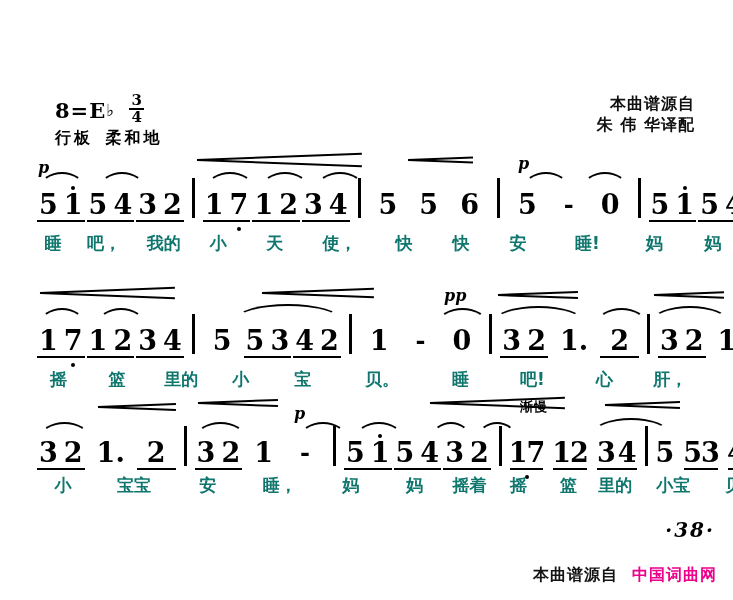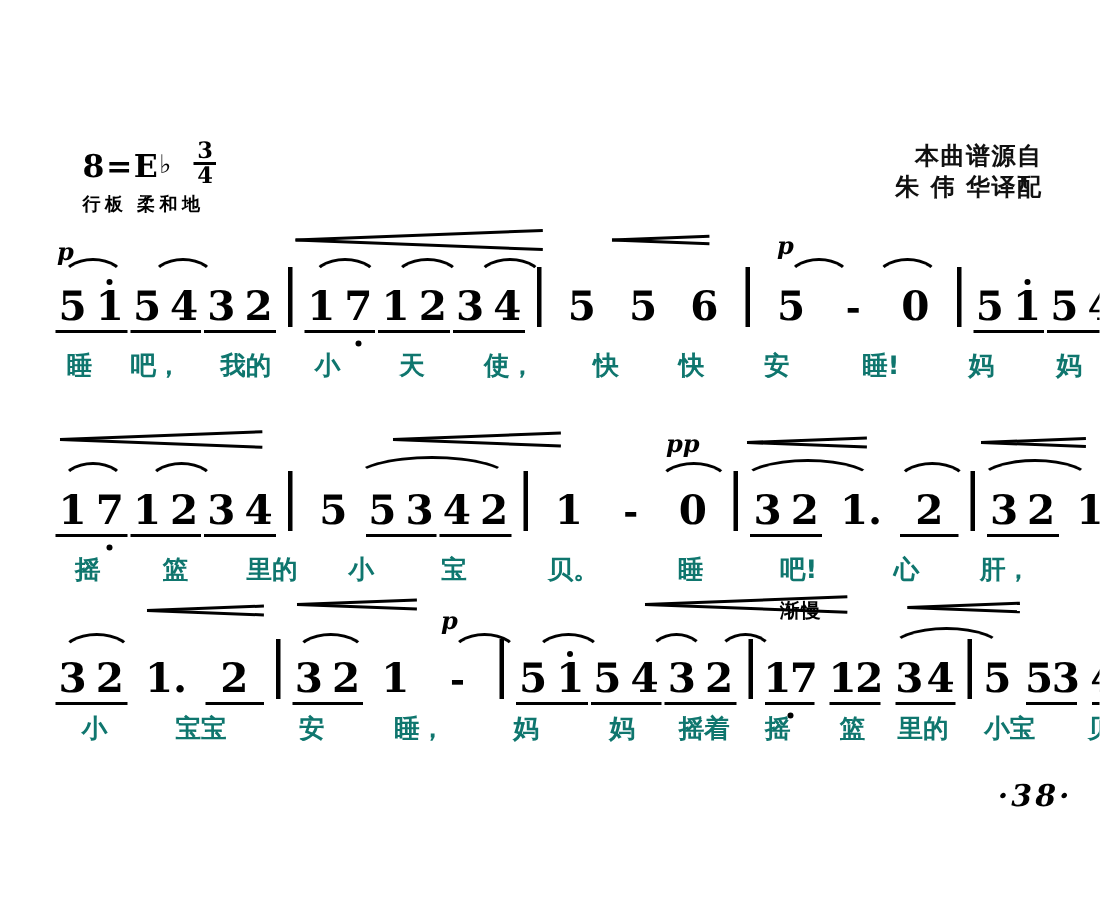--- a/index.html
+++ b/index.html
@@ -87,24 +87,24 @@
   .meter .bar {
     display: block;
     width: 15px;
     height: 2px;
     background: #000;
     margin: 1px auto;
   }
   .meter .den { display: block; }
   .tempo {
     margin-top: 4px;
-    font-size: 12px;
+    font-size: 16px;
     font-weight: bold;
     letter-spacing: 3px;
-    font-family: Liberation Sans, sans-serif;
+    font-family: Liberation Mono, monospace;
   }
 
   
   .system {
     position: absolute;
     left: 0;
     width: 733px;
     height: 115px;
   }
   #system-1 { top: 152px; }
@@ -556,14 +556,17 @@
     <span class="lyr" style="width:40px">摇着</span>
     <span class="lyr" style="width:46px">摇</span>
     <span class="lyr" style="width:42px">篮</span>
     <span class="lyr" style="width:40px">里的</span>
     <span class="lyr" style="width:64px">小宝</span>
     <span class="lyr" style="width:62px">贝。</span>
   </div>
 
   <div class="pageno">·38·</div>
 
+  <div class="footer">
+    <span class="src">本曲谱源自</span><span class="site">中国词曲网</span>
+  </div>
 
 </div>
 
 </body></html>

